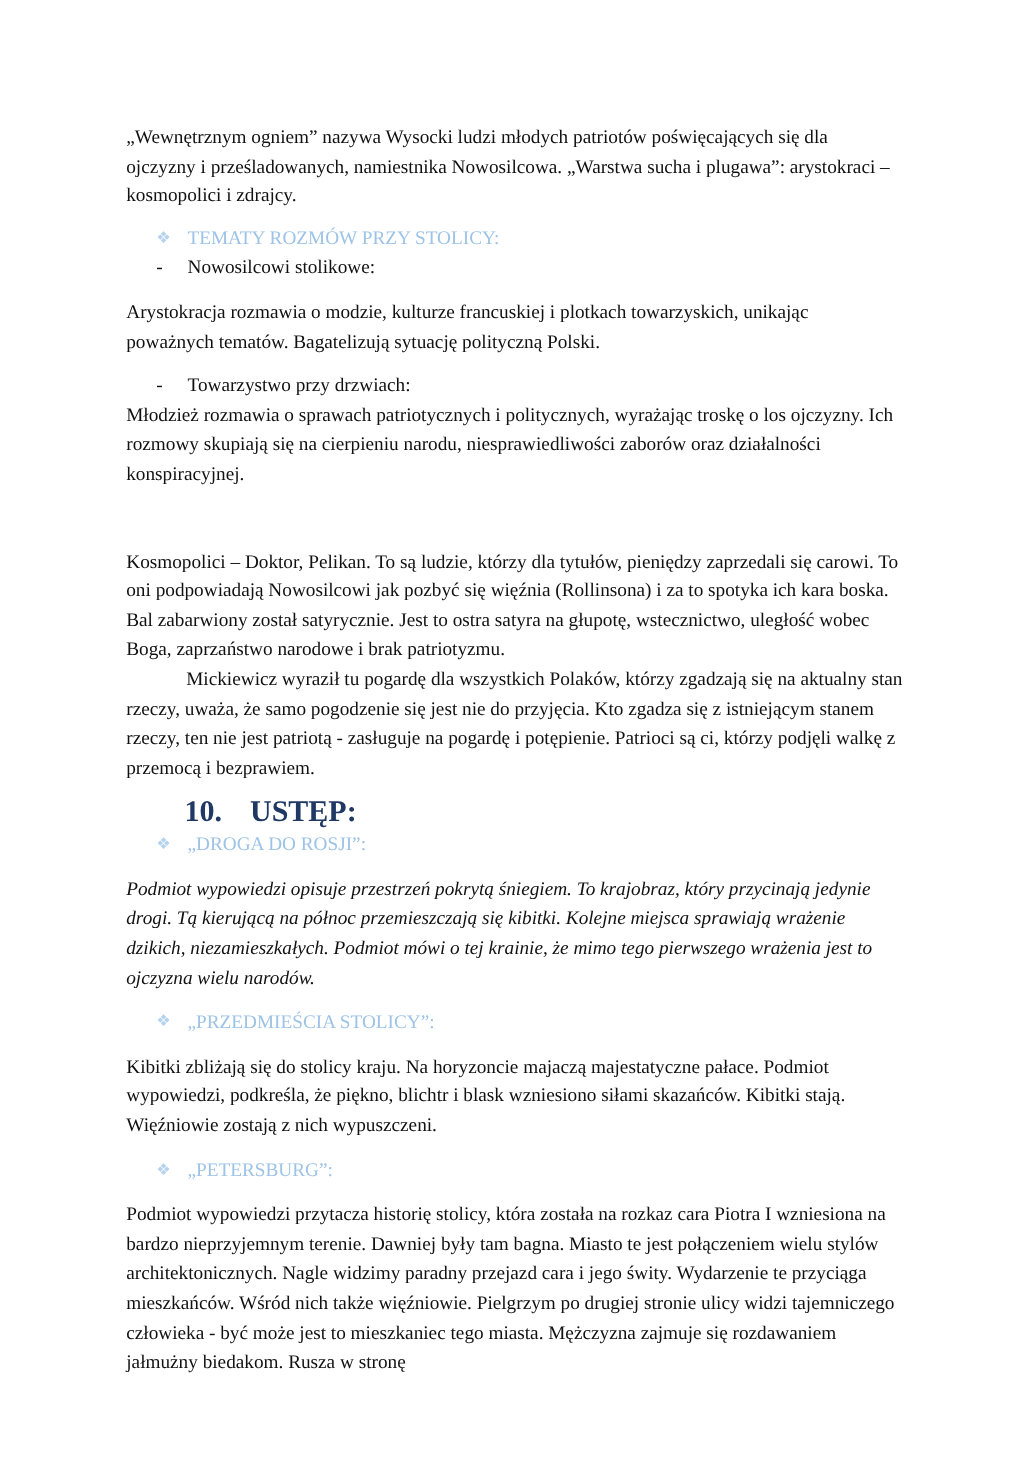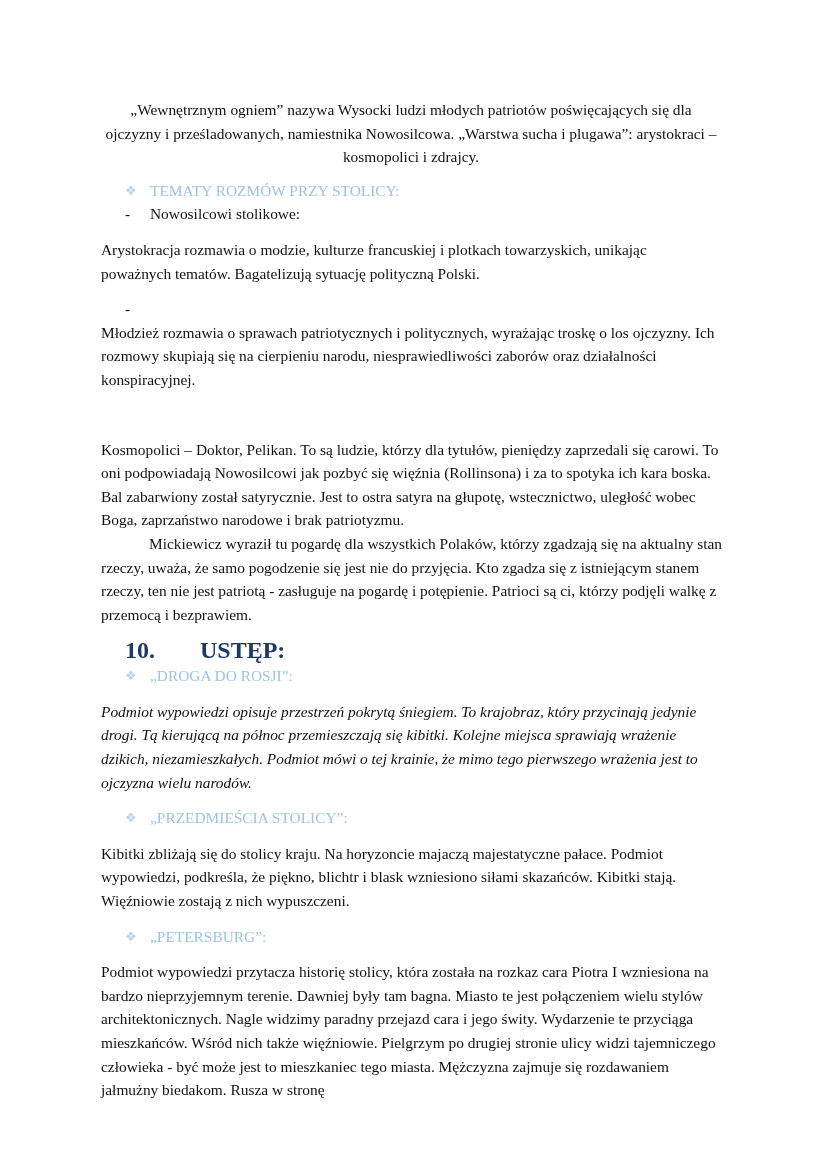--- a/index.html
+++ b/index.html
@@ -16,43 +16,44 @@
       display: flex; align-items: center; padding-left: 24px;
     }
     .sub .glyph { width: 25px; font-size: 13px; color: #b5d2ee; font-family: "DejaVu Sans", sans-serif; }
     .dash-item { display: flex; font-size: 15.4px; line-height: 23.6px; padding-left: 24px; }
     .dash-item .dash { width: 25px; }
     .indent { text-indent: 48px; }
     .heading {
       display: flex; align-items: baseline; font-weight: bold; color: #1f3864;
       font-size: 24px; line-height: 28px; padding-left: 24px;
     }
-    .heading .num { width: 75px; }
+    .heading .num { width: 75px; text-align: center; }
   </style>
 </head>
 <body>
 
 <div class="page">
 
-  <p class="para" style="width:620px;text-align:center;">„Wewnętrznym ogniem” nazywa Wysocki ludzi młodych patriotów poświęcających się dla ojczyzny i prześladowanych, namiestnika Nowosilcowa. „Warstwa sucha i plugawa”: arystokraci – kosmopolici i zdrajcy.</p>
+  <p class="para" style="width:620px;">„Wewnętrznym ogniem” nazywa Wysocki ludzi młodych patriotów poświęcających się dla ojczyzny i prześladowanych, namiestnika Nowosilcowa. „Warstwa sucha i plugawa”: arystokraci – kosmopolici i zdrajcy.</p>
 
   <div class="sub" style="margin-top:10px;">
     <span class="glyph">❖</span>
     <span>TEMATY ROZMÓW PRZY STOLICY:</span>
   </div>
 
   <div class="dash-item">
     <span class="dash">-</span>
     <span>Nowosilcowi stolikowe:</span>
   </div>
 
   <p class="para" style="margin-top:12px; width:600px;">Arystokracja rozmawia o modzie, kulturze francuskiej i plotkach towarzyskich, unikając poważnych tematów. Bagatelizują sytuację polityczną Polski.</p>
 
   <div class="dash-item" style="margin-top:12px;">
     <span class="dash">-</span>
+    <span>Towarzystwo przy drzwiach:</span>
   </div>
 
   <p class="para" style="margin-top:0; width:625px;">Młodzież rozmawia o sprawach patriotycznych i politycznych, wyrażając troskę o los ojczyzny. Ich rozmowy skupiają się na cierpieniu narodu, niesprawiedliwości zaborów oraz działalności konspiracyjnej.</p>
 
   <p class="para" style="margin-top:46px; width:625px;">Kosmopolici – Doktor, Pelikan. To są ludzie, którzy dla tytułów, pieniędzy zaprzedali się carowi. To oni podpowiadają Nowosilcowi jak pozbyć się więźnia (Rollinsona) i za to spotyka ich kara boska. Bal zabarwiony został satyrycznie. Jest to ostra satyra na głupotę, wstecznictwo, uległość wobec Boga, zaprzaństwo narodowe i brak patriotyzmu.</p>
 
   <p class="para indent" style="width:628px;">Mickiewicz wyraził tu pogardę dla wszystkich Polaków, którzy zgadzają się na aktualny stan rzeczy, uważa, że samo pogodzenie się jest nie do przyjęcia. Kto zgadza się z istniejącym stanem rzeczy, ten nie jest patriotą - zasługuje na pogardę i potępienie. Patrioci są ci, którzy podjęli walkę z przemocą i bezprawiem.</p>
 
   <div class="heading" style="margin-top:10px;">
     <span class="num">10.</span>

